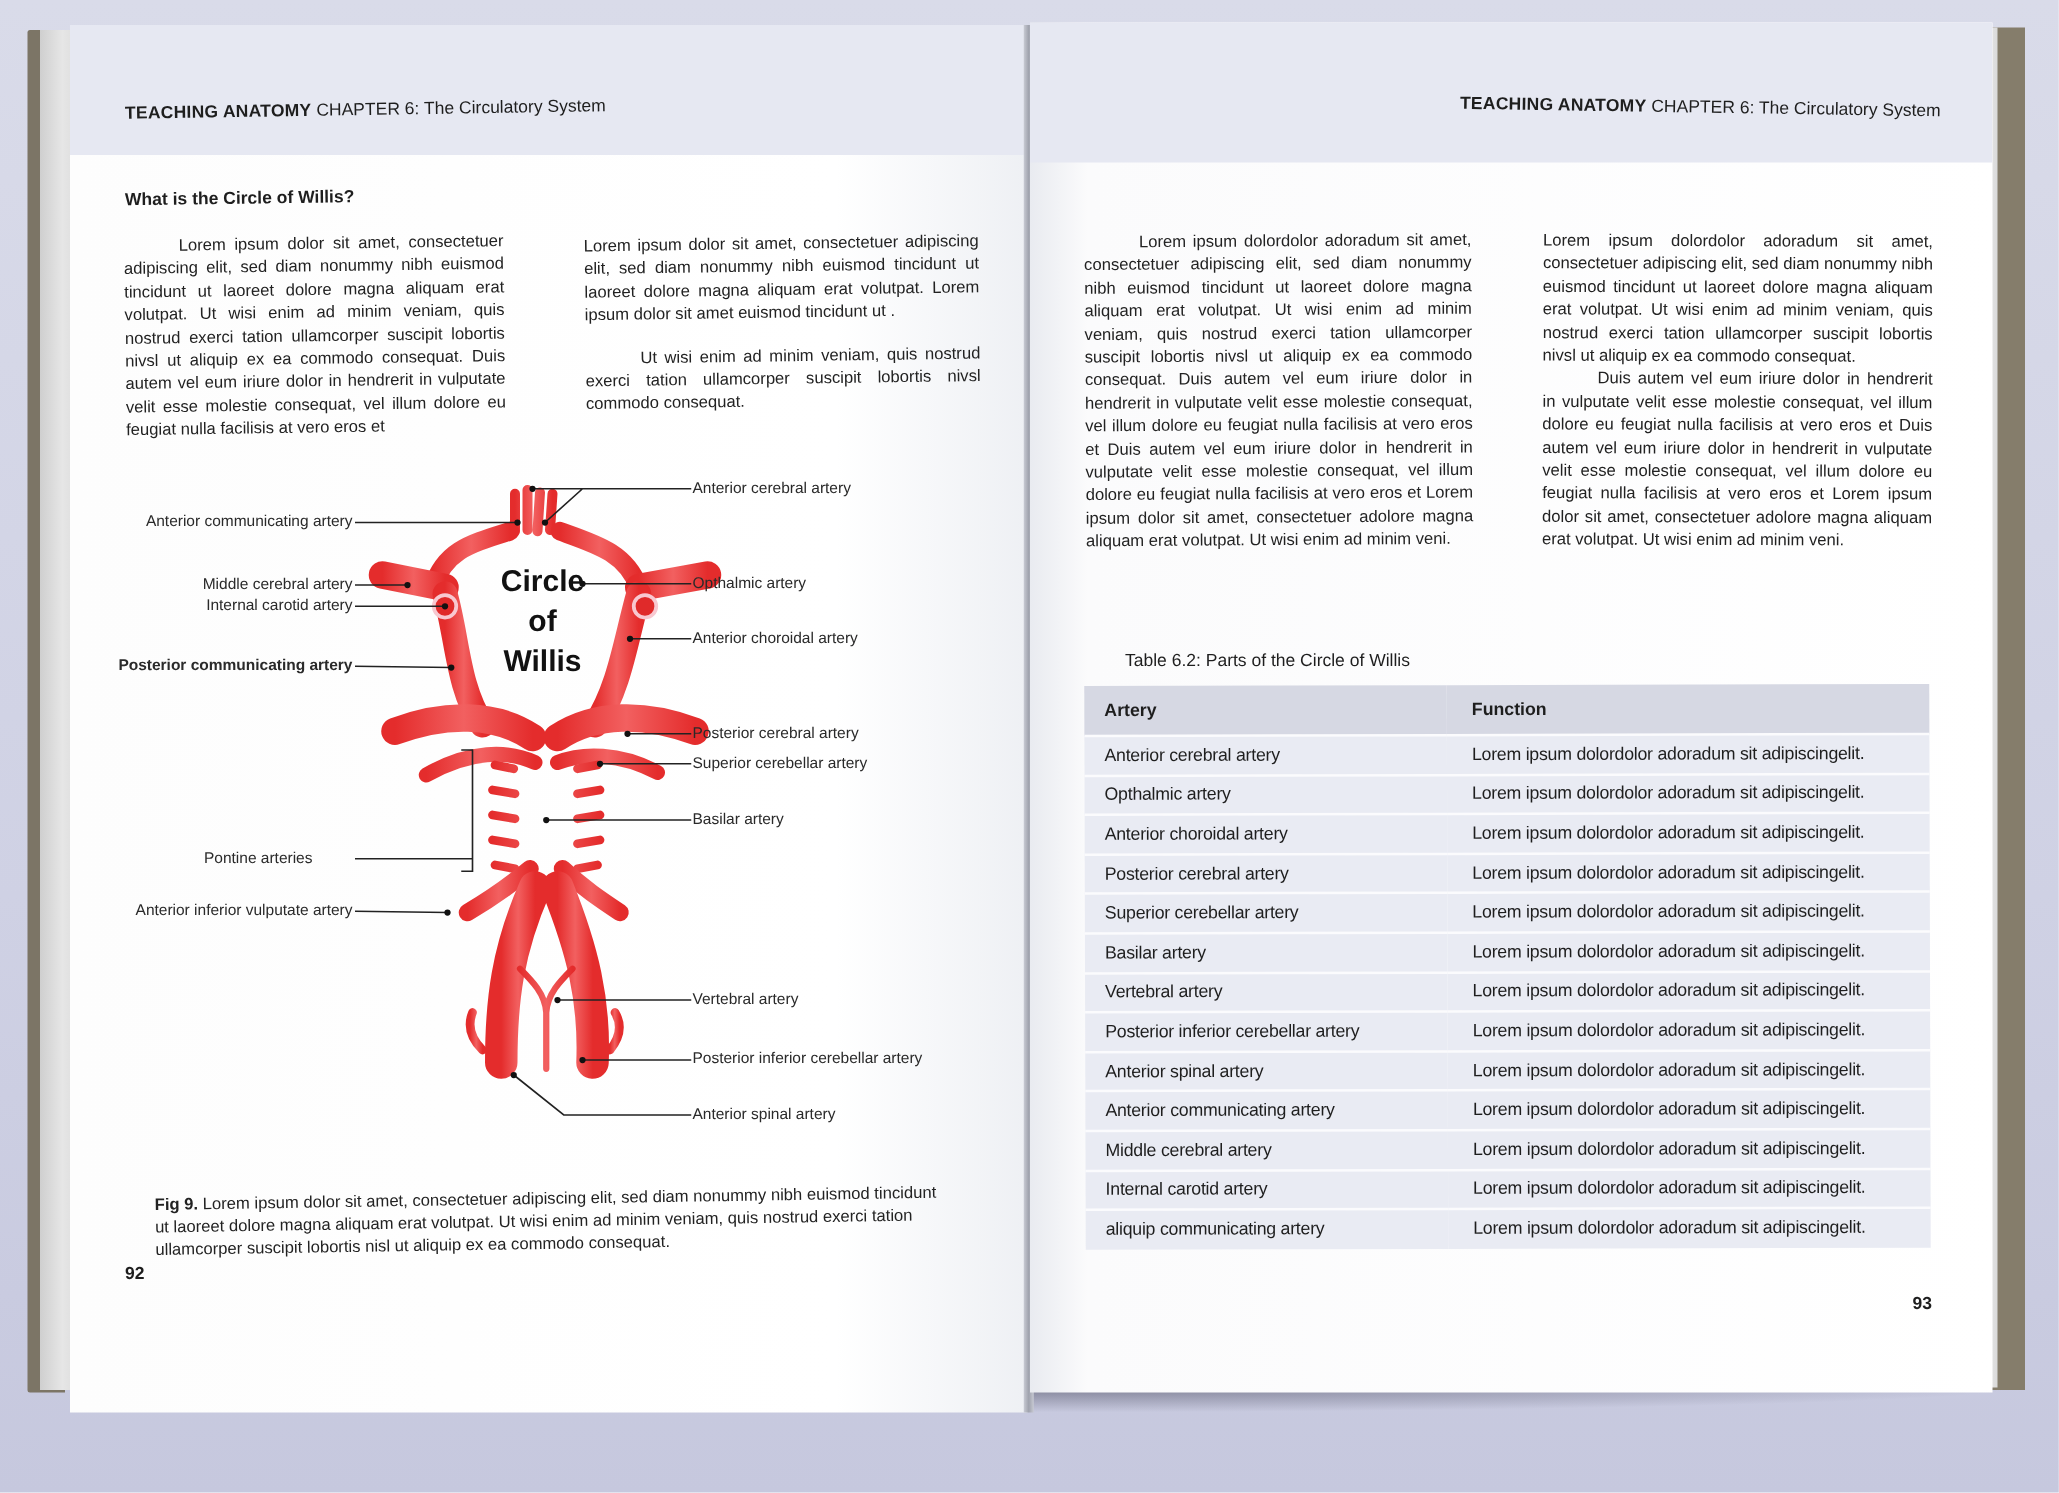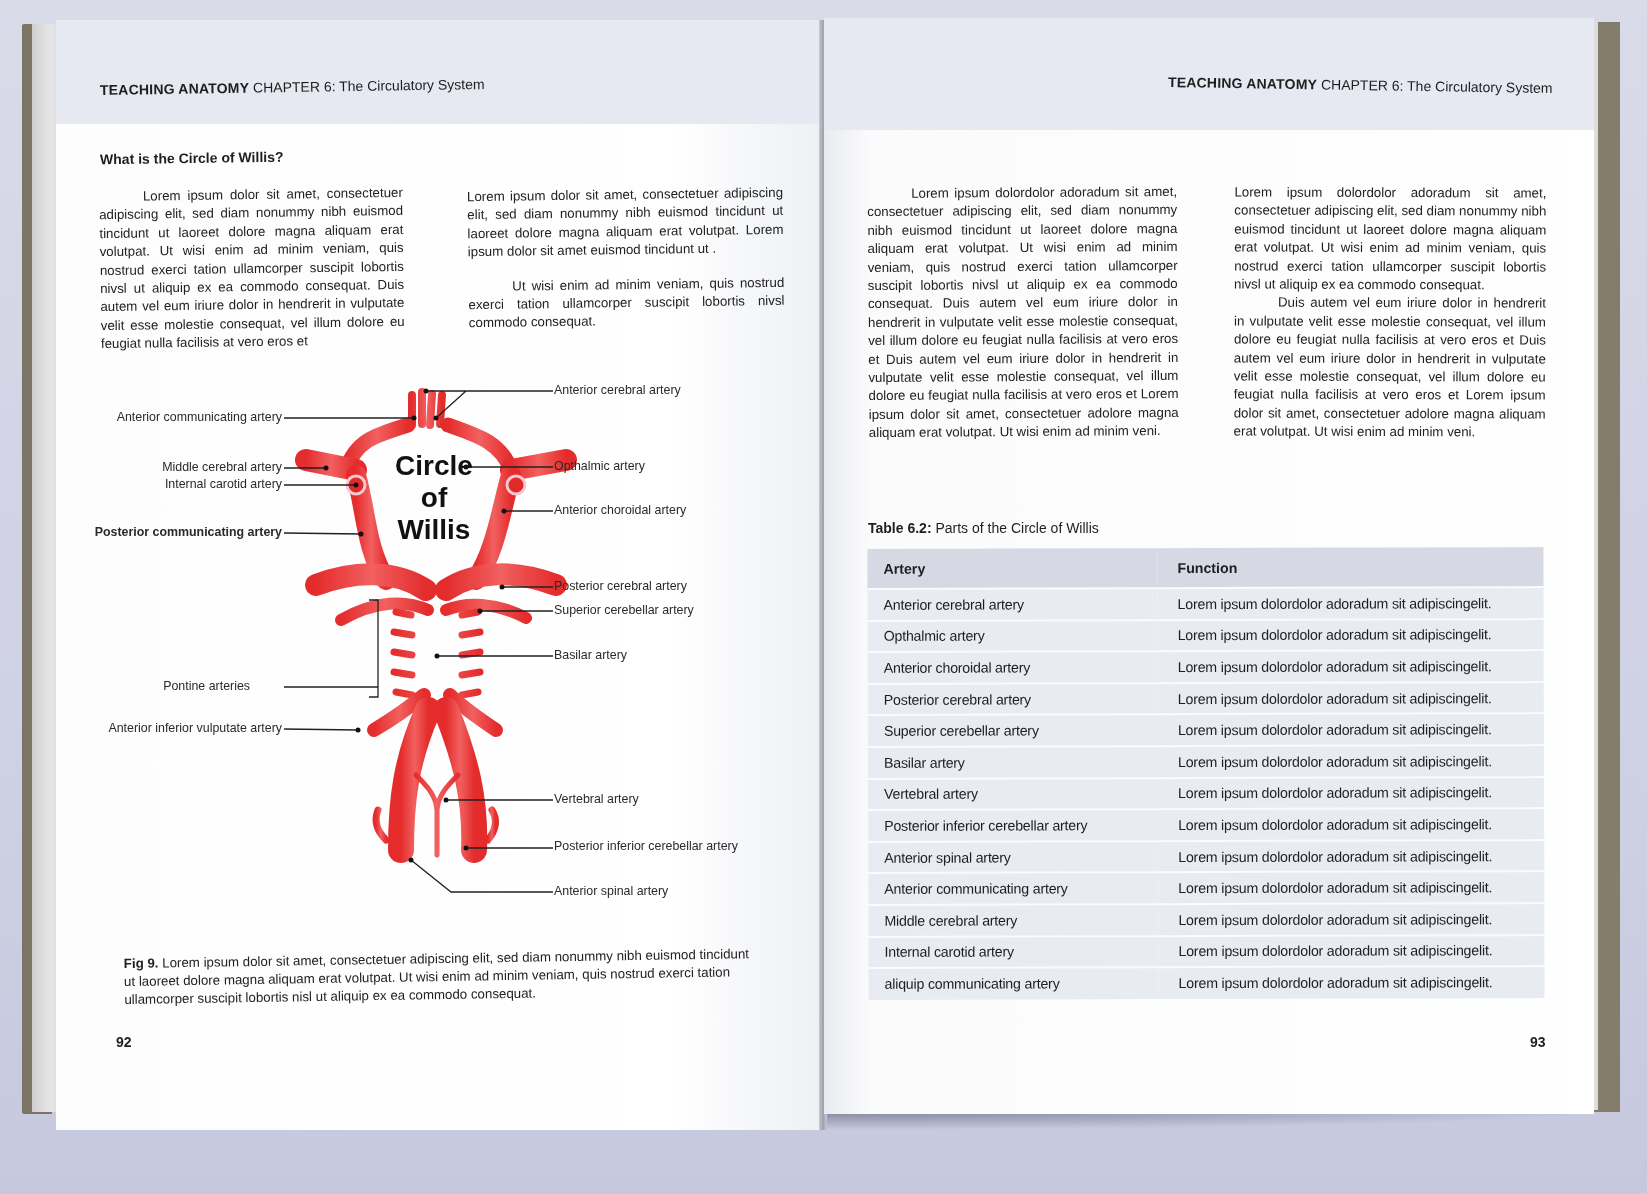--- a/index.html
+++ b/index.html
@@ -67,33 +67,33 @@
   .right .col2 p { margin-bottom: 0; }
 
   .figure { position: absolute; left: 0; top: 360px; width: 766px; height: 560px; }
   .figure svg { position: absolute; left: 0; top: 0; }
   .label {
     position: absolute; font-size: 12.4px; color: #2a2a2a; white-space: nowrap;
   }
   .label.r { text-align: right; }
   .circle-title {
     position: absolute; left: 318px; top: 70px; width: 120px; text-align: center;
-    font-size: 28px; font-weight: bold; line-height: 32px; color: #111;
+    font-size: 24px; font-weight: bold; line-height: 32px; color: #111;
   }
   .caption {
     position: absolute; left: 68px; top: 930px; width: 640px; font-size: 13.3px; line-height: 18px;
     transform: rotate(-0.9deg); color: #222;
   }
   .caption b { font-weight: bold; }
   .page-num { position: absolute; font-size: 14px; font-weight: bold; }
-  .left .page-num { left: 44px; top: 1014px; margin-left: 16px; }
+  .left .page-num { left: 44px; top: 990px; }
   .right .page-num { left: 706px; top: 1016px; text-align: center; }
 
   .table-caption { position: absolute; left: 44px; top: 502px; font-size: 14px; }
-  .table-caption b { font-weight: bold; }
+  .table-caption b { font-weight: normal; margin-left: 32px; }
   .tbl {
     position: absolute; left: 44px; top: 530px; width: 676px; border-collapse: collapse;
     font-size: 14.2px; transform: rotate(-0.15deg);
   }
   .tbl th {
     background: #d6d8e3; text-align: left; font-weight: bold; height: 40px; padding-left: 20px;
   }
   .tbl td {
     background: #e9ebf3; height: 31.6px; padding-left: 20px; border-top: 2px solid #fbfbfd;
     letter-spacing: -0.2px;

